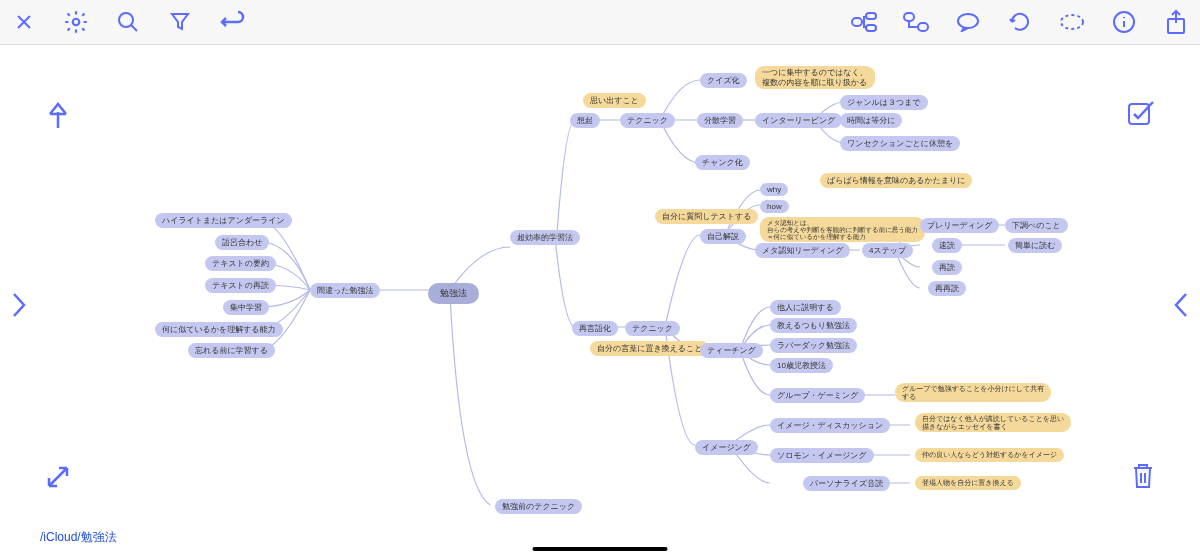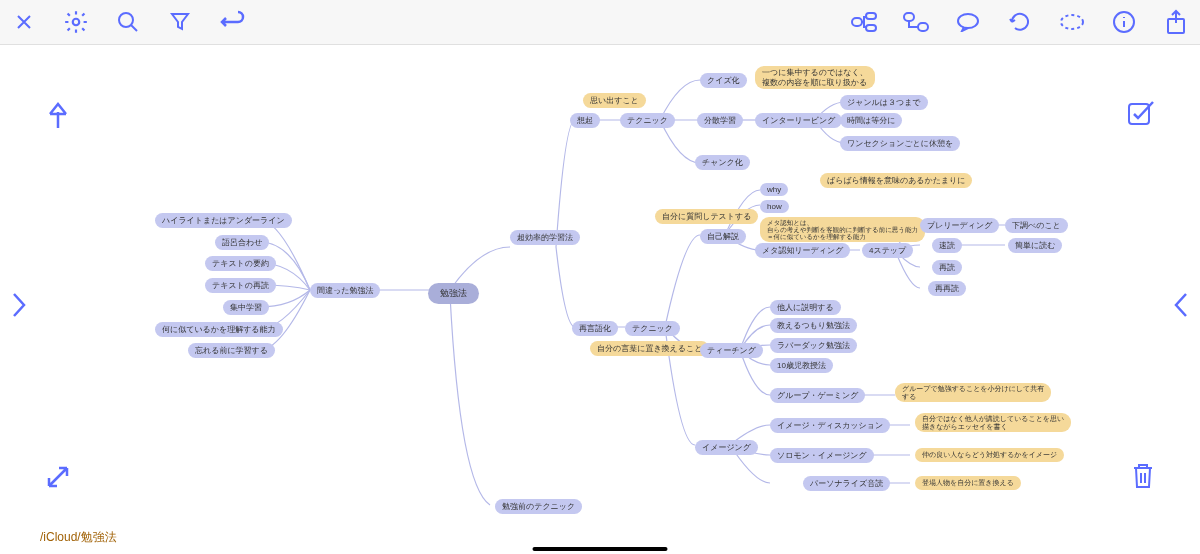--- a/index.html
+++ b/index.html
@@ -10,21 +10,21 @@
 .tb-icon svg{stroke:#5b6cff;fill:none;stroke-width:2}
 .canvas{position:absolute;top:45px;left:0;right:0;bottom:0;background:#fff}
 .side-icons{position:absolute;z-index:10}
 .side-left-top{top:100px;left:45px}
 .side-left-mid{top:290px;left:10px}
 .side-left-bot{bottom:60px;left:45px}
 .side-right-top{top:100px;right:45px}
 .side-right-mid{top:290px;right:10px}
 .side-right-bot{bottom:60px;right:45px}
 .side-icons svg{stroke:#5b6cff;fill:none;stroke-width:2}
-.breadcrumb{position:absolute;bottom:8px;left:40px;font-size:12px;color:#a16207;z-index:10}
+.breadcrumb{position:absolute;bottom:8px;left:40px;font-size:12px;color:#1d4ed8;z-index:10}
 .home-indicator{position:absolute;bottom:3px;left:50%;transform:translateX(-50%);width:135px;height:4px;background:#000;border-radius:2px;z-index:10}
 .node{position:absolute;background:#c4c8f0;border-radius:9px;padding:2px 7px;font-size:8px;color:#333;white-space:nowrap;z-index:5}
 .node.note{background:#f5d99a}
 .node.root{background:#a9aed9;border-radius:12px;padding:4px 12px;font-size:9px}
 svg.connectors{position:absolute;top:0;left:0;width:100%;height:100%;z-index:1}
 svg.connectors path{stroke:#b4b8e8;stroke-width:1.2;fill:none}
 </style>
 </head>
 <body>
 

